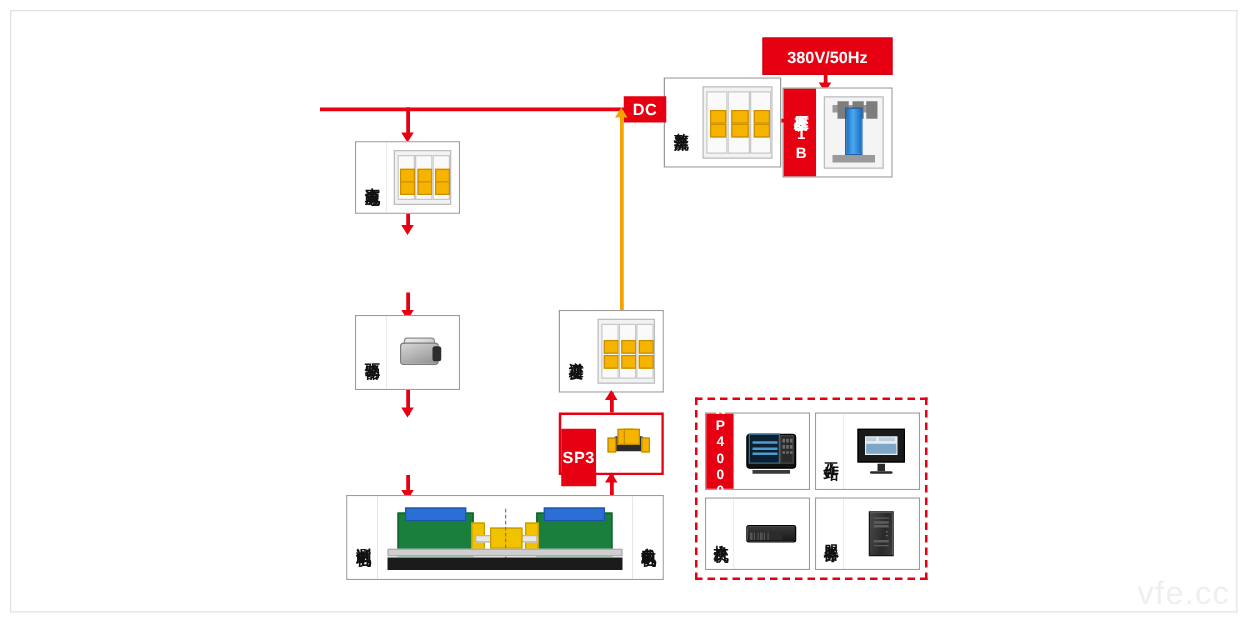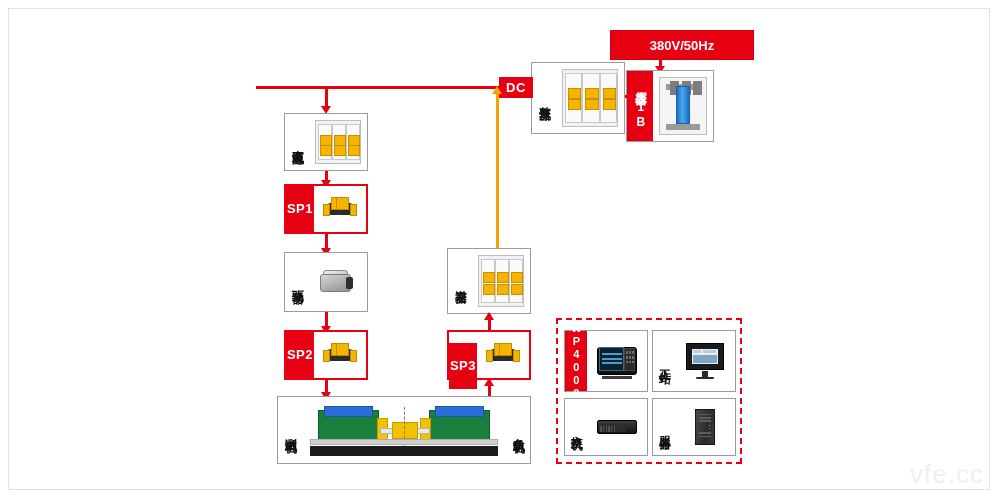--- a/index.html
+++ b/index.html
@@ -34,21 +34,21 @@
   
   .chip{
     position:absolute;display:flex;align-items:center;justify-content:center;
     color:#ffffff;background:#e60012;font-weight:bold;letter-spacing:0.5px;
     line-height:1.05;text-align:center;
   }
   .chip-dc{font-size:13px;}
   .chip-sp{font-size:13px;}
   .volt-tag{
     position:absolute;background:#e60012;color:#fff;font-size:13px;font-weight:bold;
-    padding:3px 20px;border:1px solid #d00010;display:flex;align-items:center;justify-content:center;
+    padding:3px 0;border:1px solid #d00010;display:flex;align-items:center;justify-content:center;
   }
   .bench-tag{
     position:absolute;background:#e60012;color:#fff;font-size:13px;font-weight:bold;
     padding:3px 10px;display:flex;align-items:center;justify-content:center;
   }
 
   
   .box{
     position:absolute;background:#ffffff;border:1px solid #9b9b9b;
     box-sizing:border-box;display:flex;align-items:stretch;
@@ -216,62 +216,38 @@
             <div class="sw" style="top:30%;"></div>
             <div class="sw" style="top:58%;"></div>
           </div>
       </div>
     </div>
   </div>
 
   <div class="wire" style="left:325px;top:171px;width:3px;height:14px;"></div>
   <div class="arrow-down" style="left:321px;top:180px;"></div>
 
-  <div class="box hl" style="left:284px;top:184px;width:84px;height:50px;">
-    <div class="chip chip-sp" style="left:0;top:0;width:28px;height:100%;position:absolute;">SP1</div>
-    <div class="pic" style="margin-left:28px;">
-      <div class="sen">
-        <div class="body"></div>
-        <div class="lug l1"></div>
-        <div class="lug l2"></div>
-        <div class="tab" style="left:26%;top:4%;"></div>
-        <div class="tab" style="right:26%;top:4%;"></div>
-      </div>
-    </div>
-  </div>
 
   <div class="wire" style="left:325px;top:234px;width:3px;height:20px;"></div>
   <div class="arrow-down" style="left:321px;top:248px;"></div>
 
   <div class="box" style="left:284px;top:252px;width:84px;height:60px;">
     <div class="vcap sep-r" style="left:0;top:0;width:24px;height:100%;">驱动器</div>
     <div class="pic" style="margin-left:24px;">
       <div class="drv">
         <div class="top"></div>
         <div class="main"></div>
         <div class="dark"></div>
       </div>
     </div>
   </div>
 
   <div class="wire" style="left:325px;top:312px;width:3px;height:20px;"></div>
   <div class="arrow-down" style="left:321px;top:326px;"></div>
 
-  <div class="box hl" style="left:284px;top:330px;width:84px;height:50px;">
-    <div class="chip chip-sp" style="left:0;top:0;width:28px;height:100%;position:absolute;">SP2</div>
-    <div class="pic" style="margin-left:28px;">
-      <div class="sen">
-        <div class="body"></div>
-        <div class="lug l1"></div>
-        <div class="lug l2"></div>
-        <div class="tab" style="left:26%;top:4%;"></div>
-        <div class="tab" style="right:26%;top:4%;"></div>
-      </div>
-    </div>
-  </div>
 
   <div class="wire" style="left:325px;top:380px;width:3px;height:18px;"></div>
   <div class="arrow-down" style="left:321px;top:392px;"></div>
 
   <div class="wire-orange" style="left:496px;top:92px;width:3px;height:158px;"></div>
   <div class="arrow-up-orange" style="left:492px;top:86px;"></div>
 
   <div class="box" style="left:447px;top:248px;width:84px;height:66px;">
     <div class="vcap sep-r" style="left:0;top:0;width:24px;height:100%;">逆变器</div>
     <div class="pic" style="margin-left:24px;">

